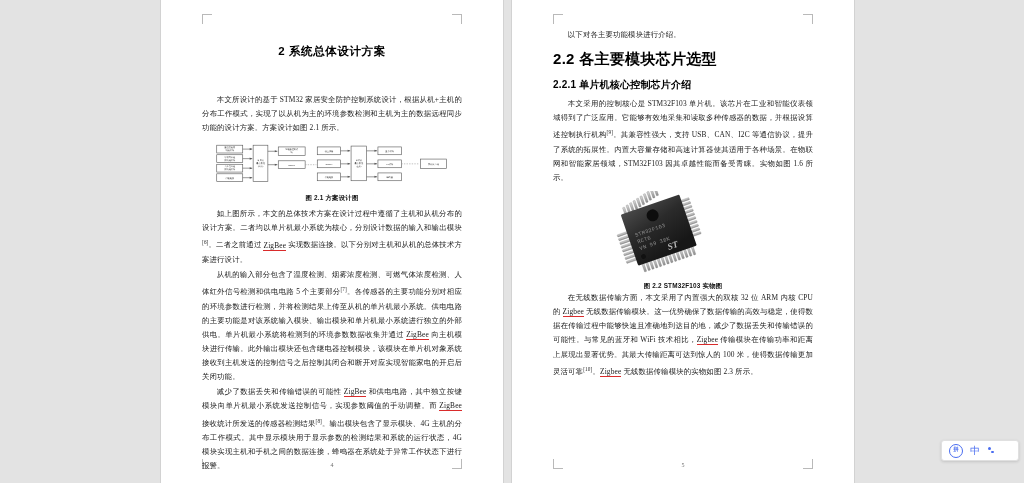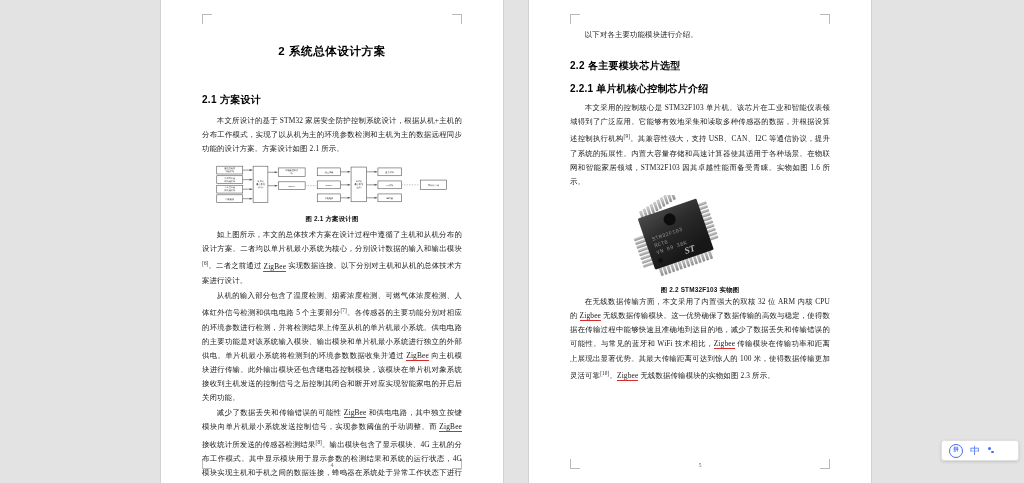--- a/index.html
+++ b/index.html
@@ -25,21 +25,21 @@
   .page {
     position: absolute;
     top: 0;
     width: 342px;
     height: 483px;
     background: #ffffff;
     box-shadow: 0 0 0 1px #d2d2d2;
     overflow: hidden;
   }
   .page-left  { left: 161px; }
-  .page-right { left: 529px; }
+  .page-right { left: 512px; }
 
   .page-inner {
     position: absolute;
     left: 41px;
     right: 41px;
     top: 14px;
     bottom: 14px;
   }
 
   
@@ -67,23 +67,23 @@
     font-family: "Liberation Sans", "DejaVu Sans", sans-serif;
     font-size: 11.5px;
     font-weight: bold;
     text-align: center;
     margin: 16px 0 34px 0;
     letter-spacing: 0.6px;
     color: #000;
   }
   h2.section-title {
     font-family: "Liberation Sans", "DejaVu Sans", sans-serif;
-    font-size: 10px;
+    font-size: 15px;
     font-weight: bold;
-    margin: 17px 0 7px 0;
+    margin: 8px 0 7px 0;
     letter-spacing: 0.3px;
     color: #000;
   }
   h3.subsection-title {
     font-family: "Liberation Sans", "DejaVu Sans", sans-serif;
     font-size: 10px;
     font-weight: bold;
     margin: 9px 0 5px 0;
     letter-spacing: 0.2px;
     color: #000;
@@ -195,21 +195,20 @@
     <div class="page-inner">
       <span class="mark tl"></span>
       <span class="mark tr"></span>
       <span class="mark bl"></span>
       <span class="mark br"></span>
 
       <div class="content">
 
         <h1 class="chapter-title">2  系统总体设计方案</h1>
 
-        <h2 class="section-title">2.1  方案设计</h2>
 
         <p class="body-text">本文所设计的基于 STM32 家居安全防护控制系统设计，根据从机+主机的分布工作模式，实现了以从机为主的环境参数检测和主机为主的数据远程同步功能的设计方案。方案设计如图 2.1 所示。</p>
 
         <div class="figure">
           <div class="diagram">
             <svg viewBox="0 0 300 50" preserveAspectRatio="xMidYMid meet">
               <g fill="none" stroke="#555" stroke-width="0.7">
 
                 <rect x="17" y="1" width="30" height="9"></rect>
                 <rect x="17" y="12" width="30" height="9"></rect>

